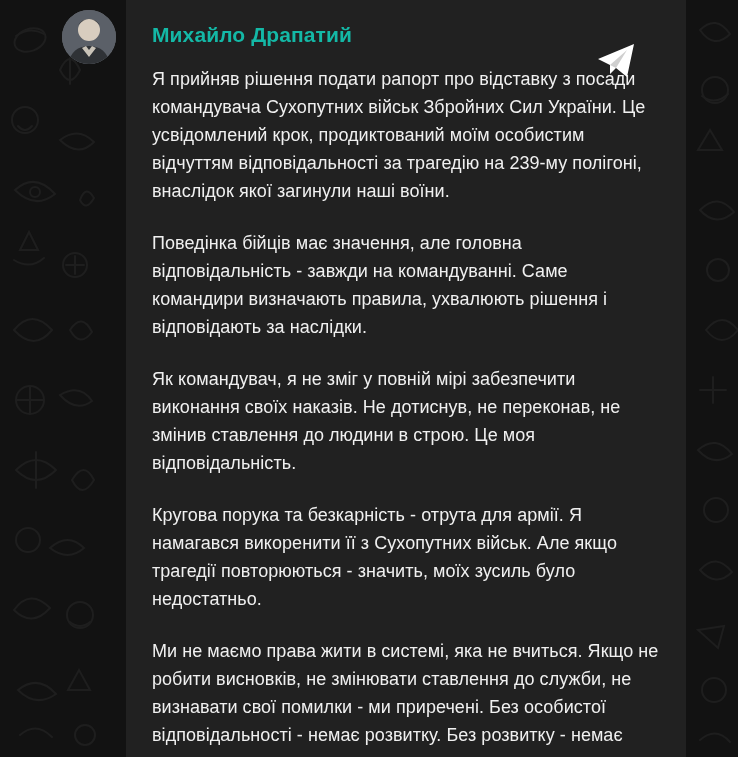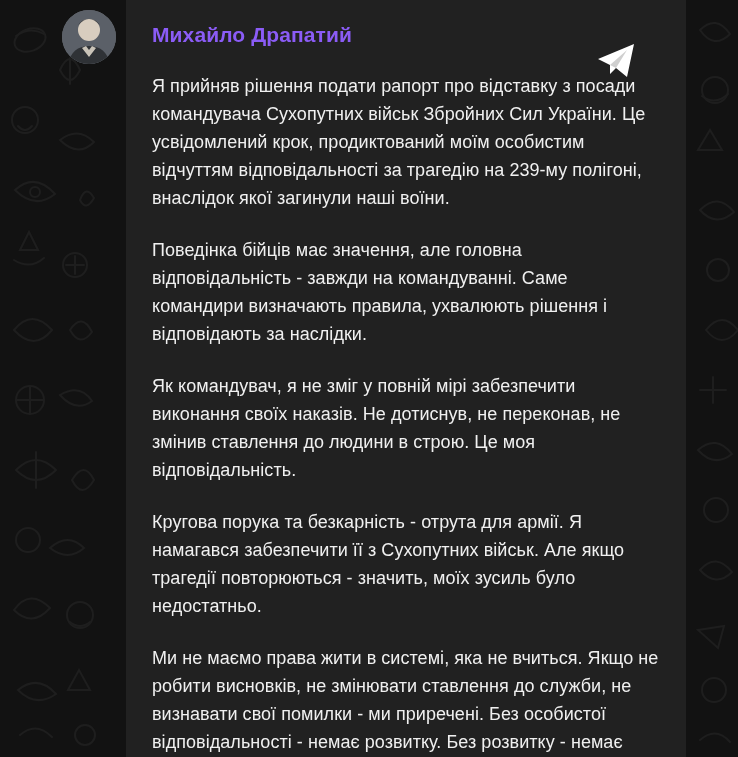--- a/index.html
+++ b/index.html
@@ -36,25 +36,25 @@
     width: 560px;
     min-height: 757px;
     background: #212121;
     box-sizing: border-box;
     padding: 22px 26px 18px 26px;
   }
   .bubble-inner {
     position: relative;
   }
   .author {
-    color: #8b5cf6;
+    color: #14b8a6;
     font-size: 21px;
     font-weight: bold;
     line-height: 26px;
-    margin: 0 0 24px 0;
+    margin: 0 0 17px 0;
     letter-spacing: 0.1px;
   }
   .msg-text p {
     color: #f0f0f0;
     font-size: 18px;
     line-height: 28px;
     margin: 0 0 24px 0;
     letter-spacing: 0.05px;
   }
   .msg-text p:last-child { margin-bottom: 0; }
@@ -156,20 +156,20 @@
         <path d="M2 19 L38 4 L31 37 L20 28 L14 34 L14 25 Z" fill="#ffffff"></path>
         <path d="M14 25 L31 10 L20 28 Z" fill="#cfcfcf"></path>
       </svg>
 
       <div class="author">Михайло Драпатий</div>
 
       <div class="msg-text">
         <p>Я прийняв рішення подати рапорт про відставку з посади командувача Сухопутних військ Збройних Сил України. Це усвідомлений крок, продиктований моїм особистим відчуттям відповідальності за трагедію на 239-му полігоні, внаслідок якої загинули наші воїни.</p>
         <p>Поведінка бійців має значення, але головна відповідальність - завжди на командуванні. Саме командири визначають правила, ухвалюють рішення і відповідають за наслідки.</p>
         <p>Як командувач, я не зміг у повній мірі забезпечити виконання своїх наказів. Не дотиснув, не переконав, не змінив ставлення до людини в строю. Це моя відповідальність.</p>
-        <p>Кругова порука та безкарність - отрута для армії. Я намагався забезпечити її з Сухопутних військ. Але якщо трагедії повторюються - значить, моїх зусиль було недостатньо.</p>
+        <p>Кругова порука та безкарність - отрута для армії. Я намагався викоренити її з Сухопутних військ. Але якщо трагедії повторюються - значить, моїх зусиль було недостатньо.</p>
         <p>Ми не маємо права жити в системі, яка не вчиться. Якщо не робити висновків, не змінювати ставлення до служби, не визнавати свої помилки - ми приречені. Без особистої відповідальності - немає розвитку. Без розвитку - немає перемоги.</p>
       </div>
 
     </div>
   </div>
 
 </div>
 
 </body></html>

